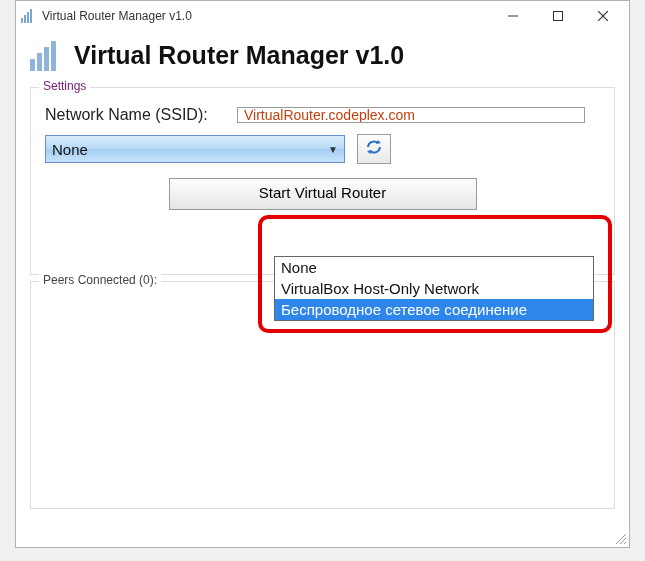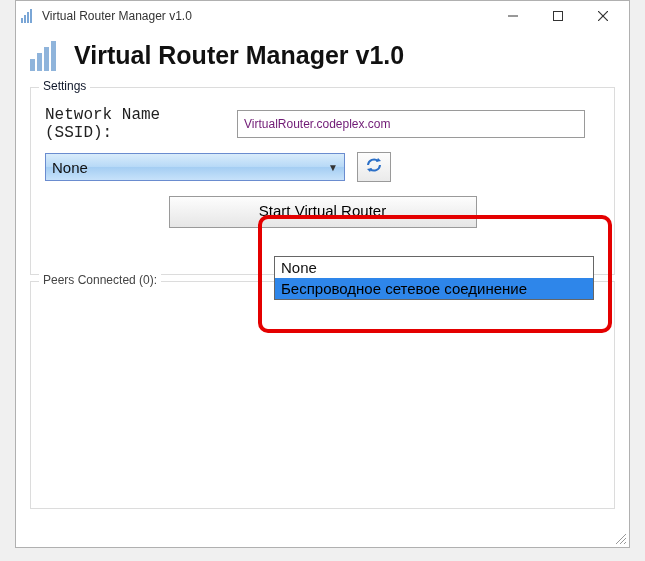--- a/index.html
+++ b/index.html
@@ -62,40 +62,39 @@
     position: relative;
     padding: 18px 14px 14px 14px;
     height: 188px;
   }
   .settings-legend {
     position: absolute;
     top: -9px; left: 8px;
     background: #fff;
     padding: 0 4px;
     font-size: 12px;
-    color: #0f172a;
+    color: #701a75;
   }
   .form-row {
     display: flex;
     align-items: center;
     margin-bottom: 10px;
     font-size: 16px;
     color: #222;
   }
   .form-label {
     width: 192px;
-    font-family: Liberation Mono, monospace;
   }
   .text-input {
     flex: 0 0 348px;
-    height: 28px;
+    height: 16px;
     border: 1px solid #9a9a9a;
     padding: 2px 6px;
-    font-size: 12px;
-    color: #701a75;
+    font-size: 14px;
+    color: #c2410c;
     background: #fff;
   }
   .dropdown {
     flex: 0 0 300px;
     height: 28px;
     border: 1px solid #6a8ccf;
     background: linear-gradient(#d9ecfb, #b8daf7 48%, #a5cef3 52%, #c7e2fa);
     display: flex;
     align-items: center;
     padding: 0 6px;
@@ -154,21 +153,21 @@
     font-size: 15px;
     z-index: 20;
   }
   .dropdown-item {
     padding: 2px 6px;
     color: #111;
     white-space: nowrap;
   }
   .dropdown-item.selected {
     background: #2e86ea;
-    color: #000000;
+    color: #ffffff;
   }
   .highlight {
     position: absolute;
     left: 242px;
     top: 214px;
     width: 354px;
     height: 118px;
     border: 4px solid #e40000;
     border-radius: 10px;
     z-index: 30;
@@ -255,20 +254,21 @@
 
     <div class="start-btn">Start Virtual Router</div>
   </div>
 
   <div class="peers-box">
     <span class="peers-legend">Peers Connected (0):</span>
   </div>
 
   <div class="dropdown-list">
     <div class="dropdown-item">None</div>
+    <div class="dropdown-item">VirtualBox Host-Only Network</div>
     <div class="dropdown-item selected">Беспроводное сетевое соединение</div>
   </div>
 
   <div class="highlight"></div>
 
   <span class="resize-grip">
     <svg width="14" height="14">
       <line x1="3" y1="13" x2="13" y2="3" stroke="#999" stroke-width="1"></line>
       <line x1="7" y1="13" x2="13" y2="7" stroke="#999" stroke-width="1"></line>
       <line x1="11" y1="13" x2="13" y2="11" stroke="#999" stroke-width="1"></line>

